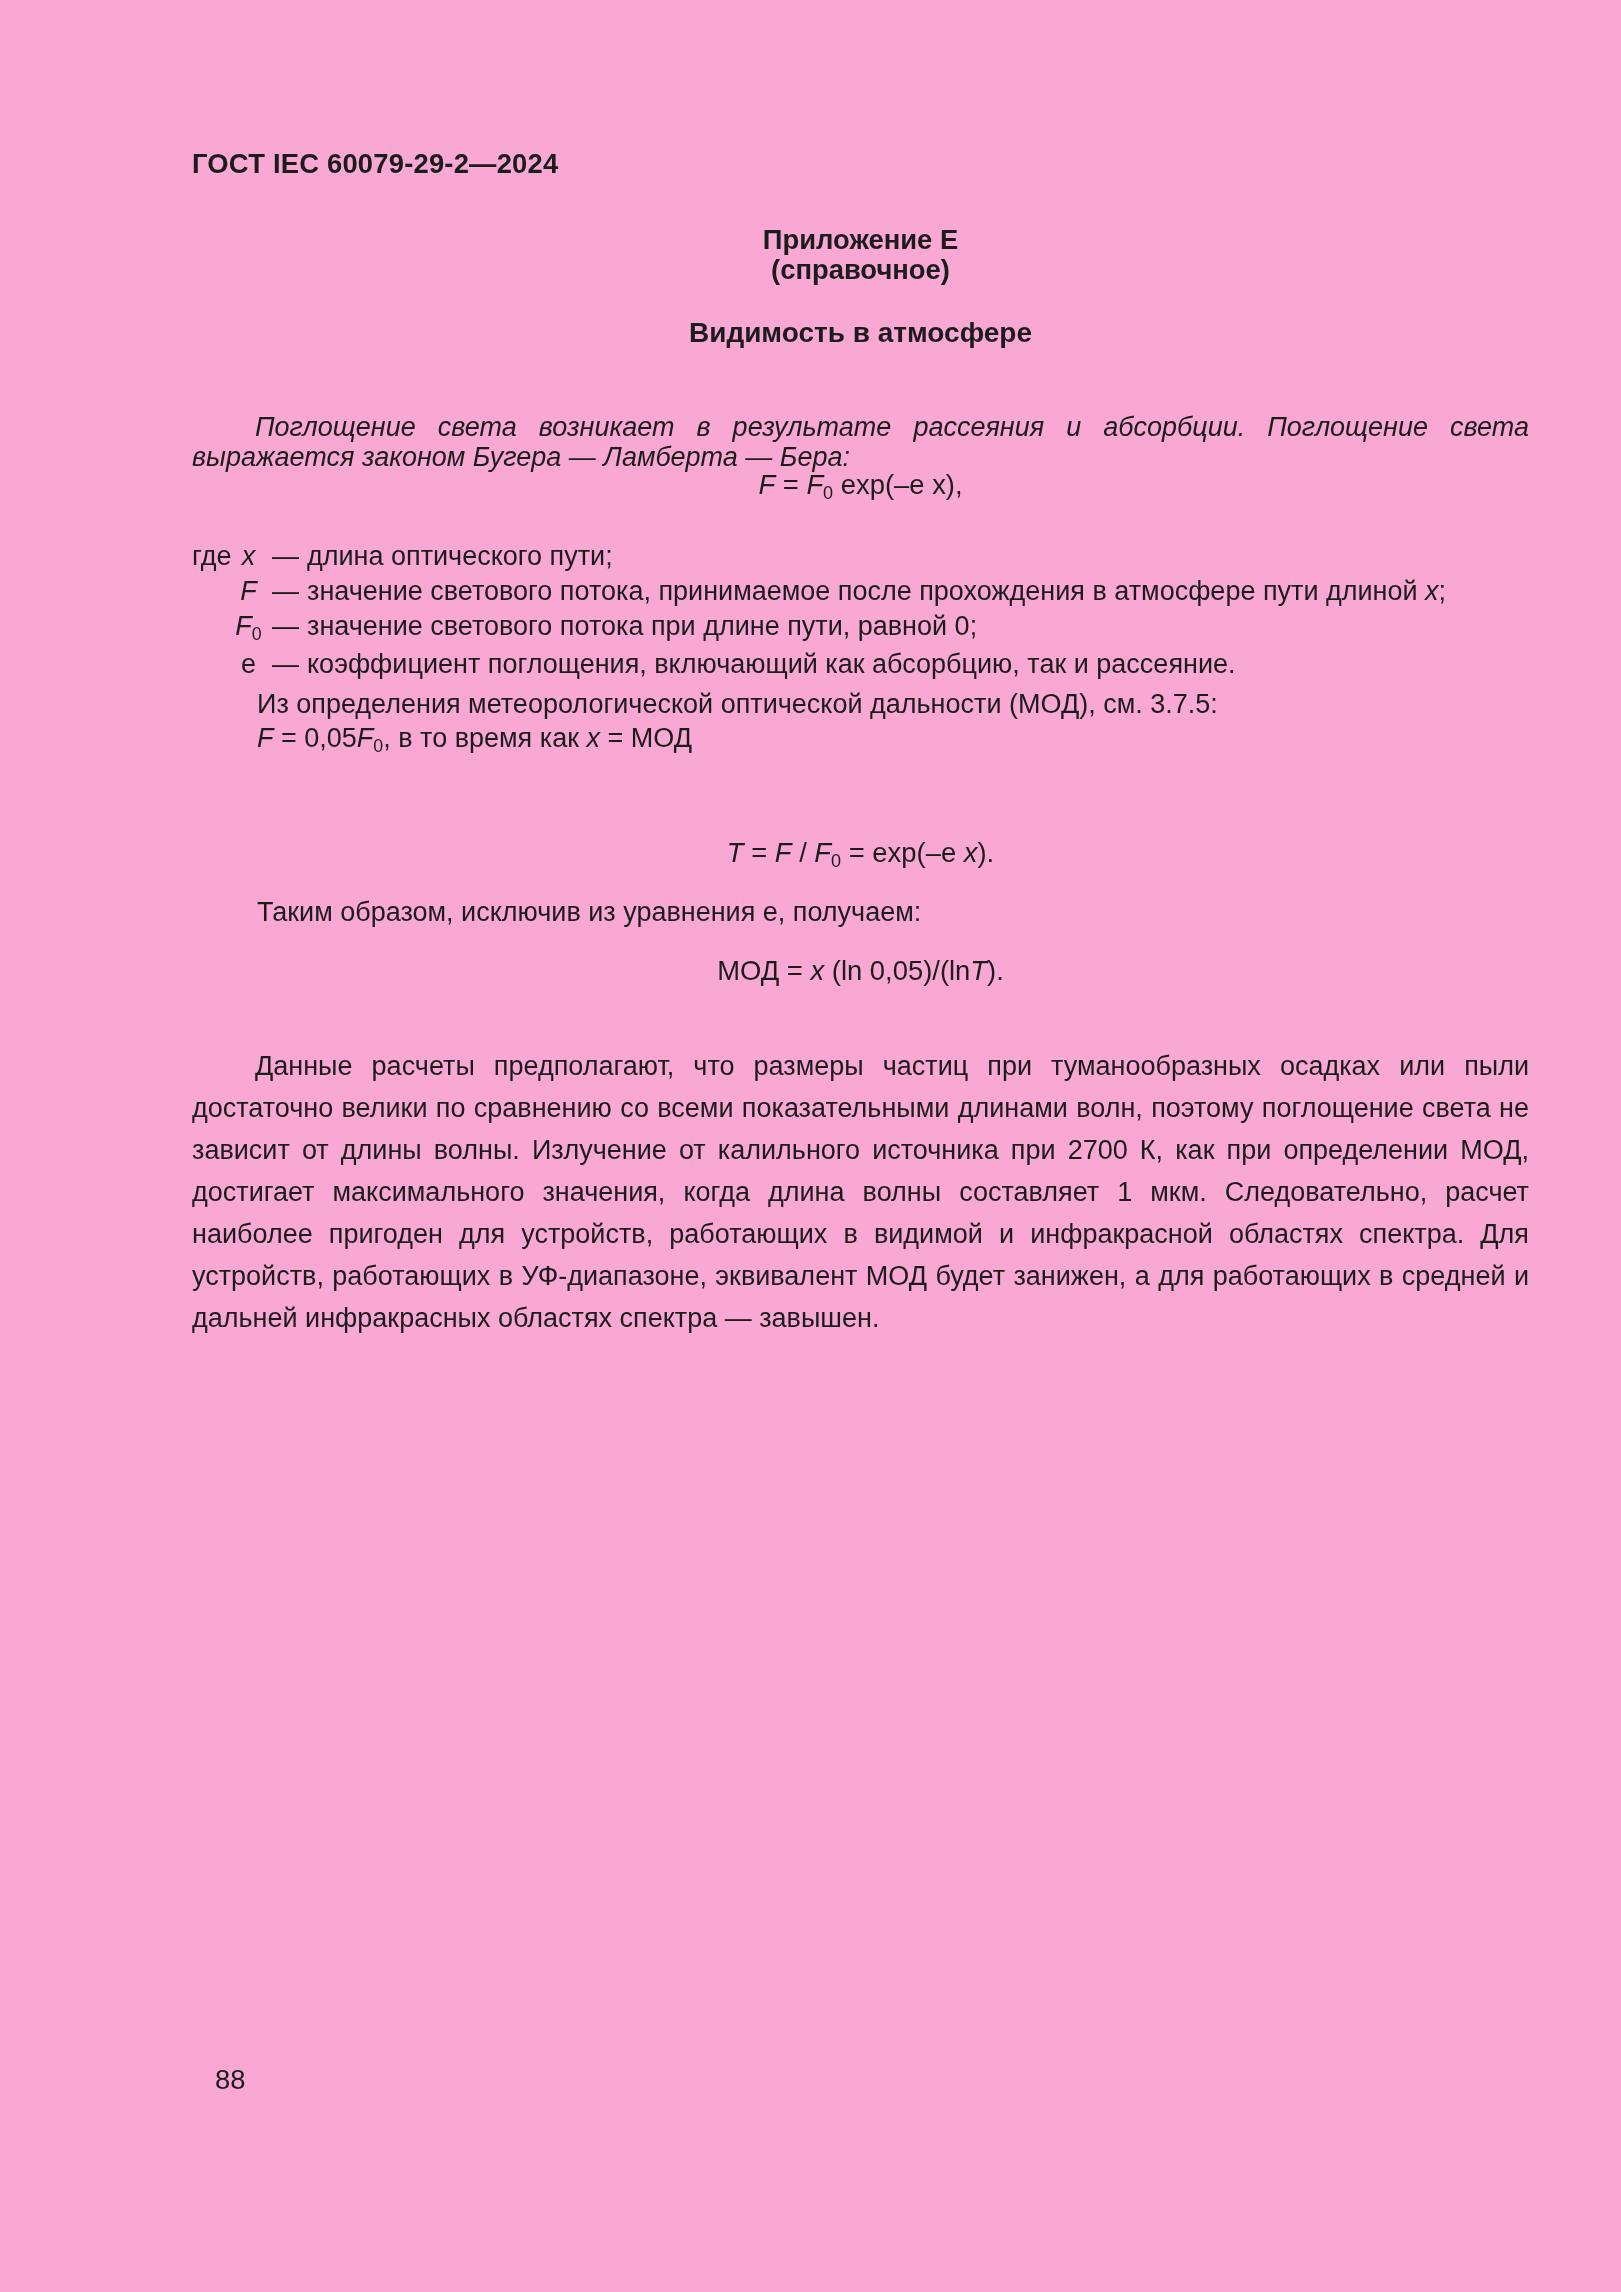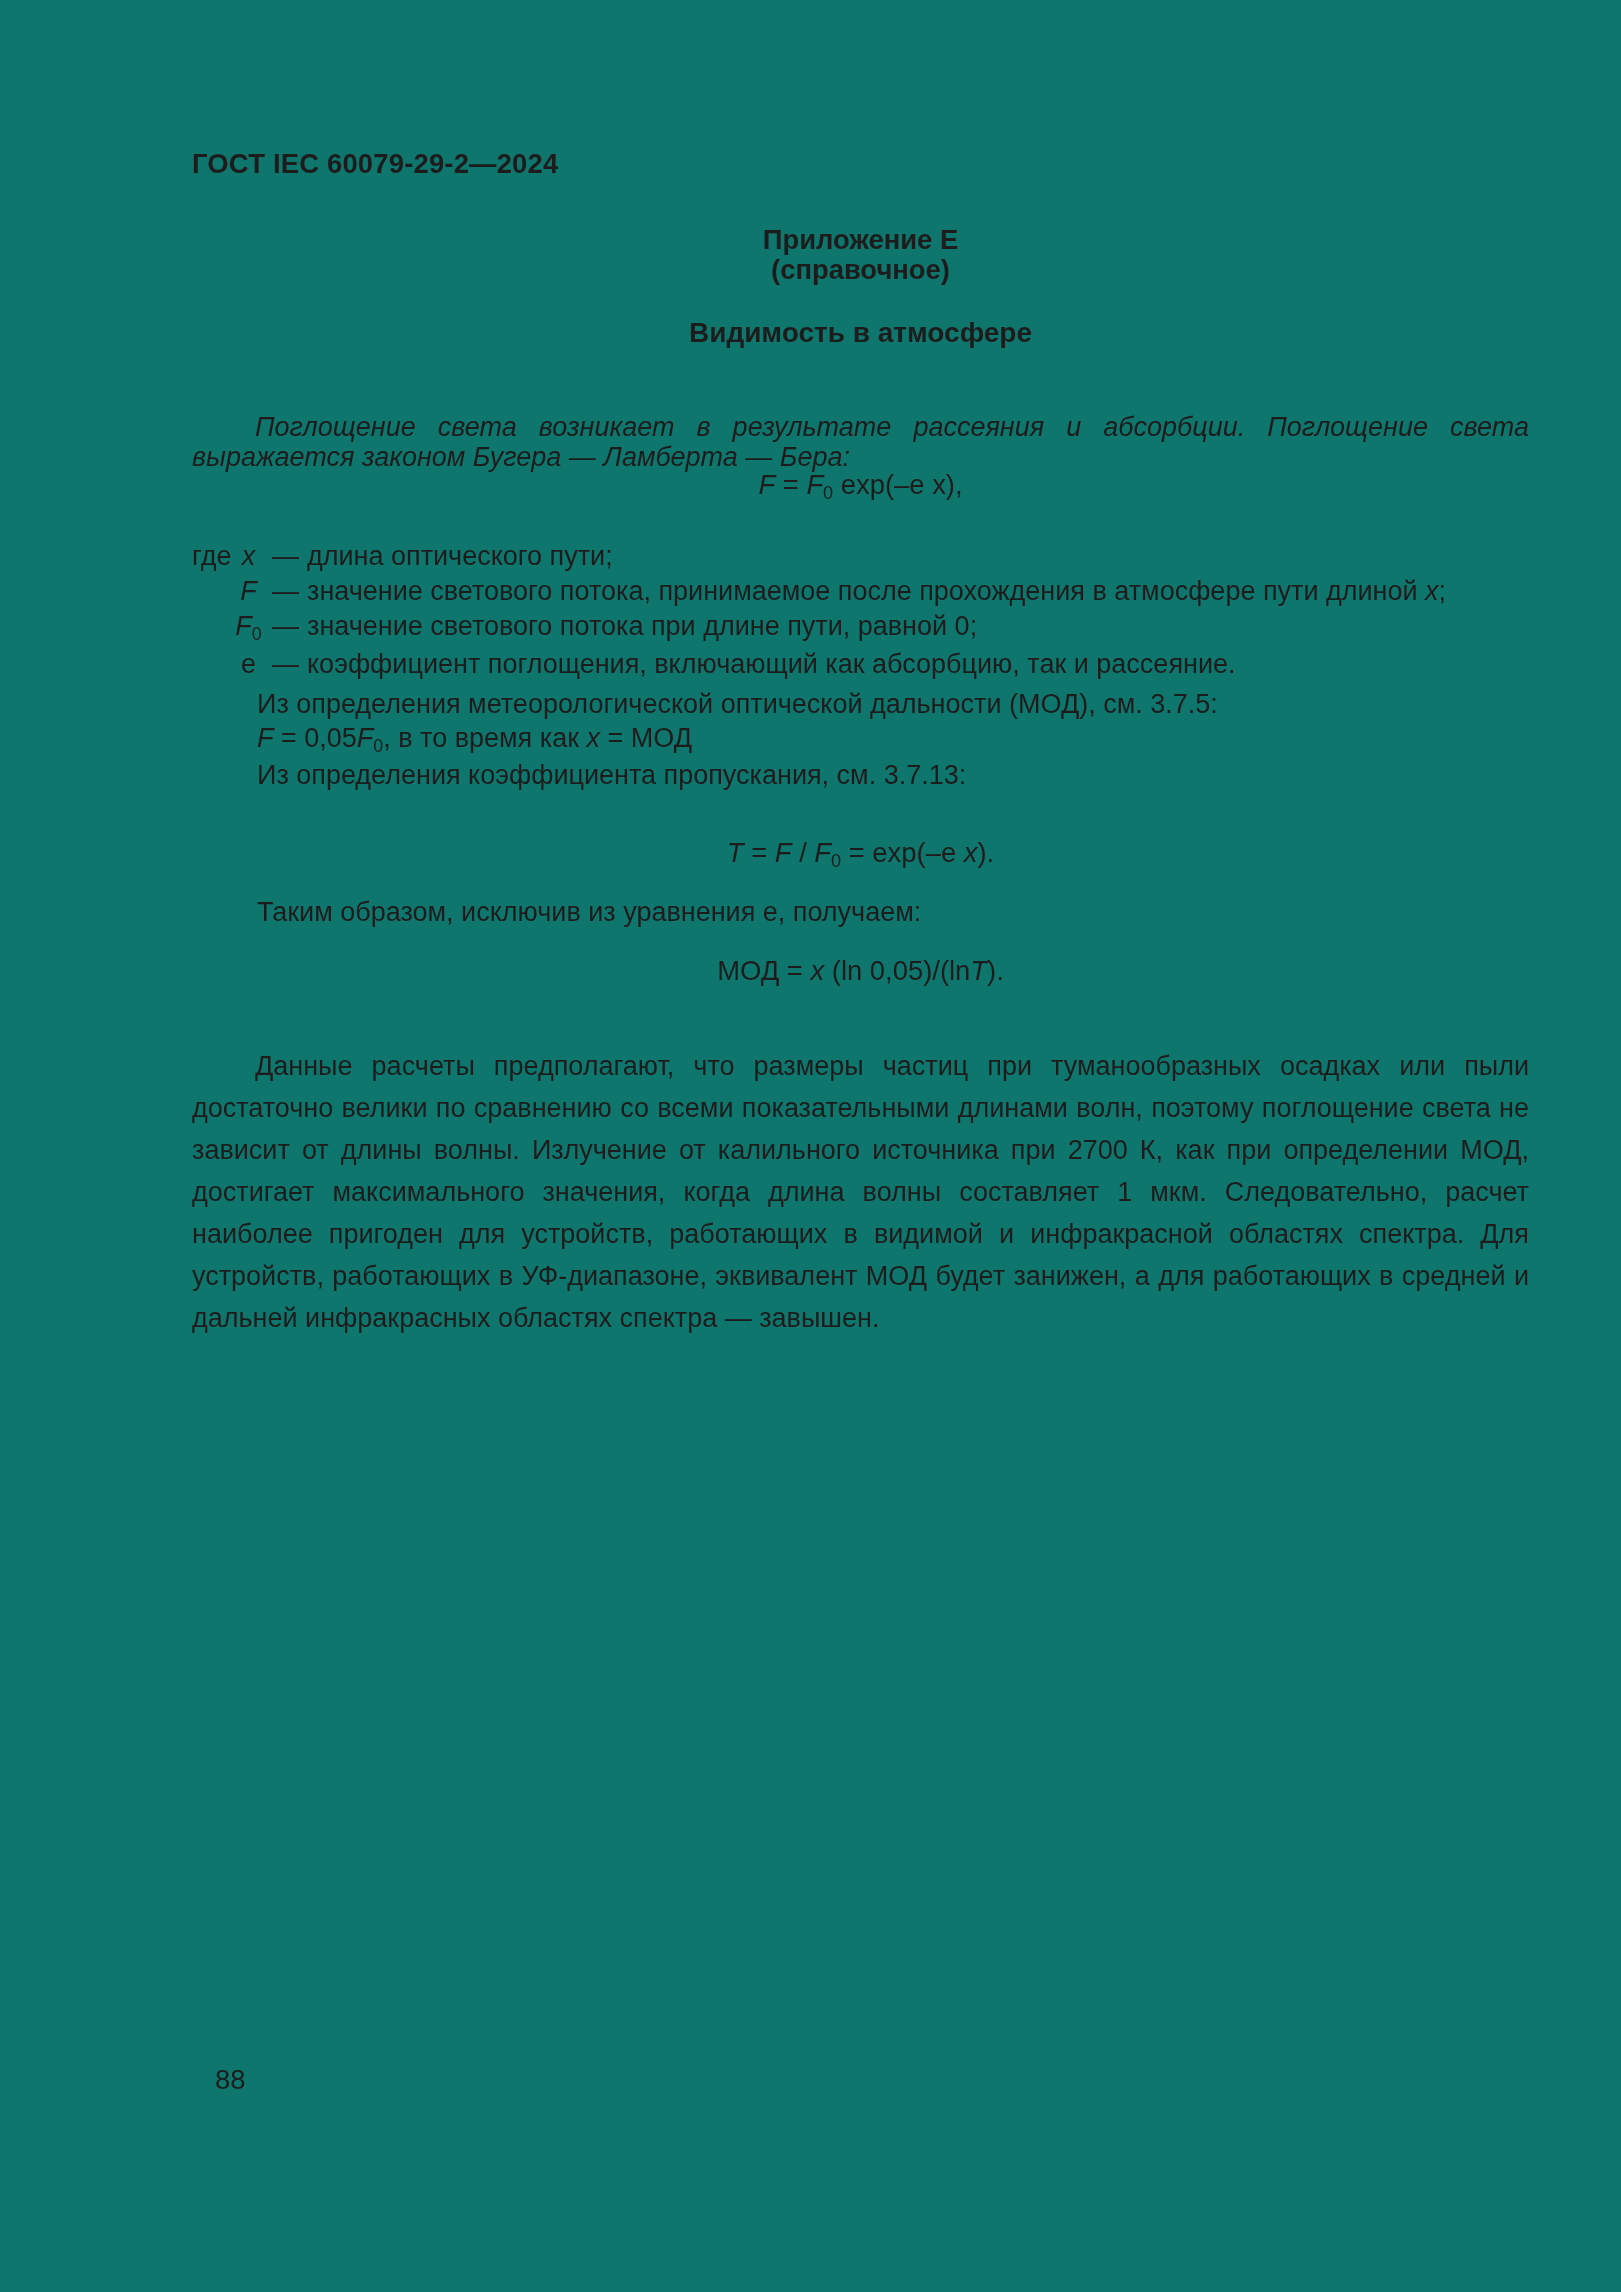--- a/index.html
+++ b/index.html
@@ -1,21 +1,21 @@
 <!DOCTYPE html>
 <html><head>
 <meta charset="utf-8">
 <style>
   html, body { margin: 0; padding: 0; background: #e8e8e8; }
   .page {
     position: relative;
     width: 1621px;
     height: 2293px;
     margin: 0 auto;
-    background: #0f766e;
+    background: #f9a8d4;
     font-family: "Liberation Sans", sans-serif;
     color: #1c1c1c;
     overflow: hidden;
   }
   .abs { position: absolute; }
   .content { left: 192px; width: 1337px; }
   .center { text-align: center; }
   .just { text-align: justify; }
   .body-text { font-size: 27px; }
   .indent { text-indent: 63px; }
@@ -84,21 +84,20 @@
       <span class="wgde"></span>
       <span class="wsym"><span>е</span></span>
       <span class="wdash">—</span>
       <span class="wtext"><span>коэффициент поглощения, включающий как абсорбцию, так и рассеяние.</span></span>
     </div>
   </div>
 
   <div class="abs derivation">
     <div><span>Из определения метеорологической оптической дальности (МОД), см. 3.7.5:</span></div>
     <div><span class="i">F</span><span> = 0,05</span><span class="i">F</span><span class="sub">0</span><span>, в то время как </span><span class="i">x</span><span> = МОД</span></div>
-    <div><span>Из определения коэффициента пропускания, см. 3.7.13:</span></div>
   </div>
 
   <div class="abs content formula f2"><span class="i">T</span><span> = </span><span class="i">F</span><span> / </span><span class="i">F</span><span class="sub">0</span><span> = exp(–e </span><span class="i">x</span><span>).</span></div>
 
   <p class="abs body-text thus" style="margin:0;">Таким образом, исключив из уравнения е, получаем:</p>
 
   <div class="abs content formula f3"><span>МОД = </span><span class="i">x</span><span> (ln 0,05)/(ln</span><span class="i">T</span><span>).</span></div>
 
   <p class="abs content body-text just indent closing">Данные расчеты предполагают, что размеры частиц при туманообразных осадках или пыли достаточно велики по сравнению со всеми показательными длинами волн, поэтому поглощение света не зависит от длины волны. Излучение от калильного источника при 2700 К, как при определении МОД, достигает максимального значения, когда длина волны составляет 1 мкм. Следовательно, расчет наиболее пригоден для устройств, работающих в видимой и инфракрасной областях спектра. Для устройств, работающих в УФ-диапазоне, эквивалент МОД будет занижен, а для работающих в средней и дальней инфракрасных областях спектра — завышен.</p>
 

